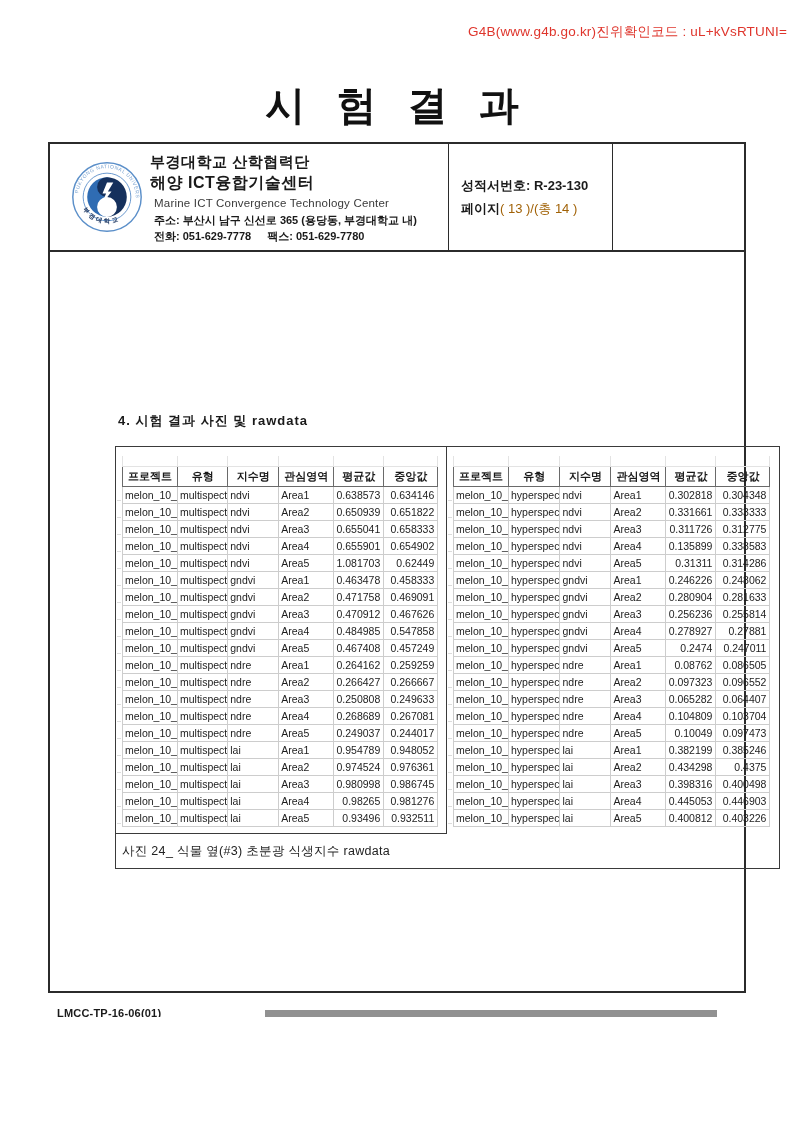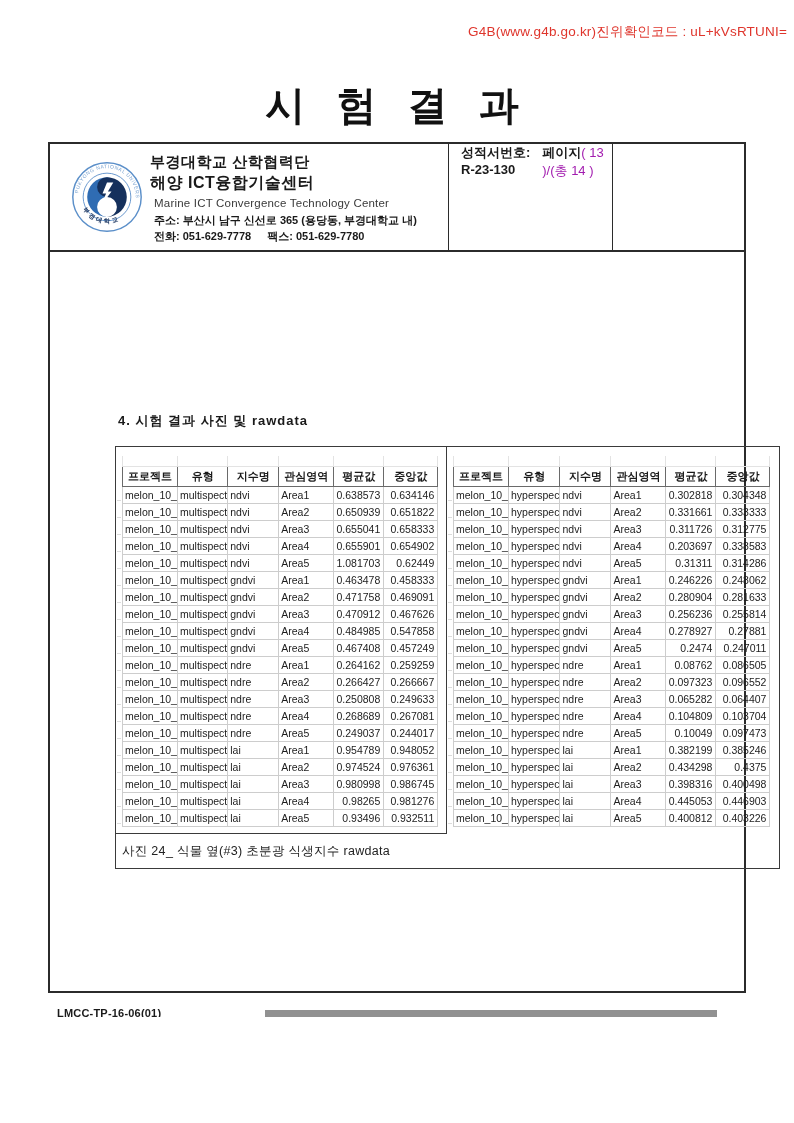--- a/index.html
+++ b/index.html
@@ -10,35 +10,35 @@
 
   .doc-title{position:absolute;top:78px;left:0;width:100%;text-align:center;
              font-size:40px;font-weight:800;letter-spacing:10px;color:#111;}
 
   .main-box{position:absolute;left:48px;top:142px;width:698px;height:851px;
             border:2.5px solid #2b2b2b;box-sizing:border-box;}
 
   .head-row{position:relative;height:106px;border-bottom:2.5px solid #2b2b2b;display:flex;}
   .cell-org{width:399px;border-right:1.5px solid #2b2b2b;position:relative;box-sizing:border-box;}
   .cell-report{width:164px;border-right:1.5px solid #2b2b2b;box-sizing:border-box;
-               display:flex;justify-content:center;gap:5px;padding-left:12px;}
+               display:flex;flex-direction:column;justify-content:center;gap:5px;padding-left:12px;}
   .cell-blank{flex:1;}
 
   .org-logo{position:absolute;left:21px;top:17px;}
   .org1{position:absolute;left:100px;top:9px;font-size:15px;font-weight:700;letter-spacing:0.5px;}
   .org2{position:absolute;left:100px;top:29px;font-size:16px;font-weight:700;letter-spacing:0.5px;}
   .org-en{position:absolute;left:104px;top:53px;font-size:11.5px;color:#3a3a3a;letter-spacing:0.2px;}
   .org-addr{position:absolute;left:104px;top:69px;font-size:11px;font-weight:700;}
   .org-tel{position:absolute;left:104px;top:85px;font-size:11px;font-weight:700;}
   .org-tel .fax{margin-left:16px;}
 
   .report-no{font-size:13px;font-weight:700;}
   .page-line{font-size:13px;}
   .page-line .plabel{font-weight:700;}
-  .page-line .pval{font-weight:400;color:#a21caf;}
+  .page-line .pval{font-weight:400;color:#a16207;}
 
   .section-title{position:absolute;left:68px;top:268px;font-size:13px;font-weight:700;letter-spacing:1px;}
 
   .figure-box{position:absolute;left:65px;top:302px;width:665px;height:423px;
               border:1.8px solid #3a3a3a;box-sizing:border-box;
               display:grid;grid-template-columns:331px 1fr;grid-template-rows:1fr 35px;}
   .fig-cell{position:relative;box-sizing:border-box;overflow:hidden;}
   .fig-cell.left{border-right:1.8px solid #3a3a3a;}
   .fig-caption{box-sizing:border-box;border-top:1.8px solid #3a3a3a;display:flex;align-items:center;
                padding-left:6px;font-size:12.5px;color:#222;letter-spacing:0.3px;white-space:nowrap;}
@@ -355,21 +355,21 @@
                   <td class="txt">ndvi</td>
                   <td class="txt">Area3</td>
                   <td class="num">0.311726</td>
                   <td class="num">0.312775</td>
                 </tr>
                 <tr>
                   <td class="txt">melon_10_</td>
                   <td class="txt">hyperspec</td>
                   <td class="txt">ndvi</td>
                   <td class="txt">Area4</td>
-                  <td class="num">0.203697</td>
+                  <td class="num">0.135899</td>
                   <td class="num">0.338583</td>
                 </tr>
                 <tr>
                   <td class="txt">melon_10_</td>
                   <td class="txt">hyperspec</td>
                   <td class="txt">ndvi</td>
                   <td class="txt">Area5</td>
                   <td class="num">0.31311</td>
                   <td class="num">0.314286</td>
                 </tr>

